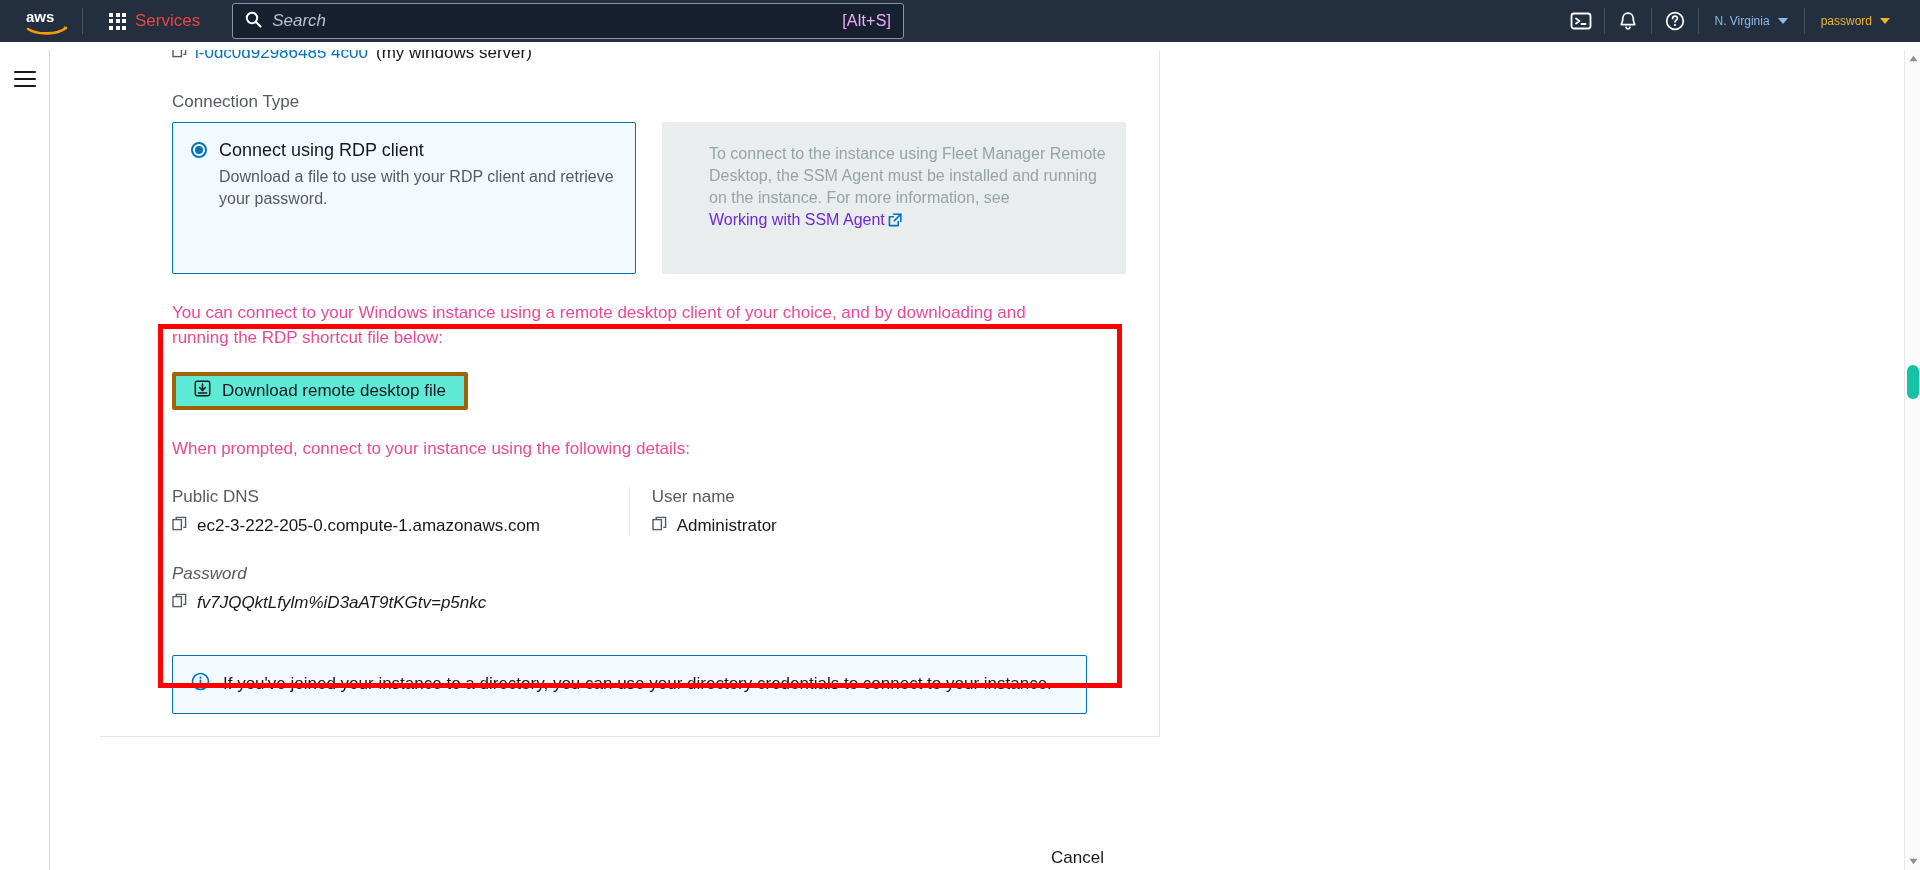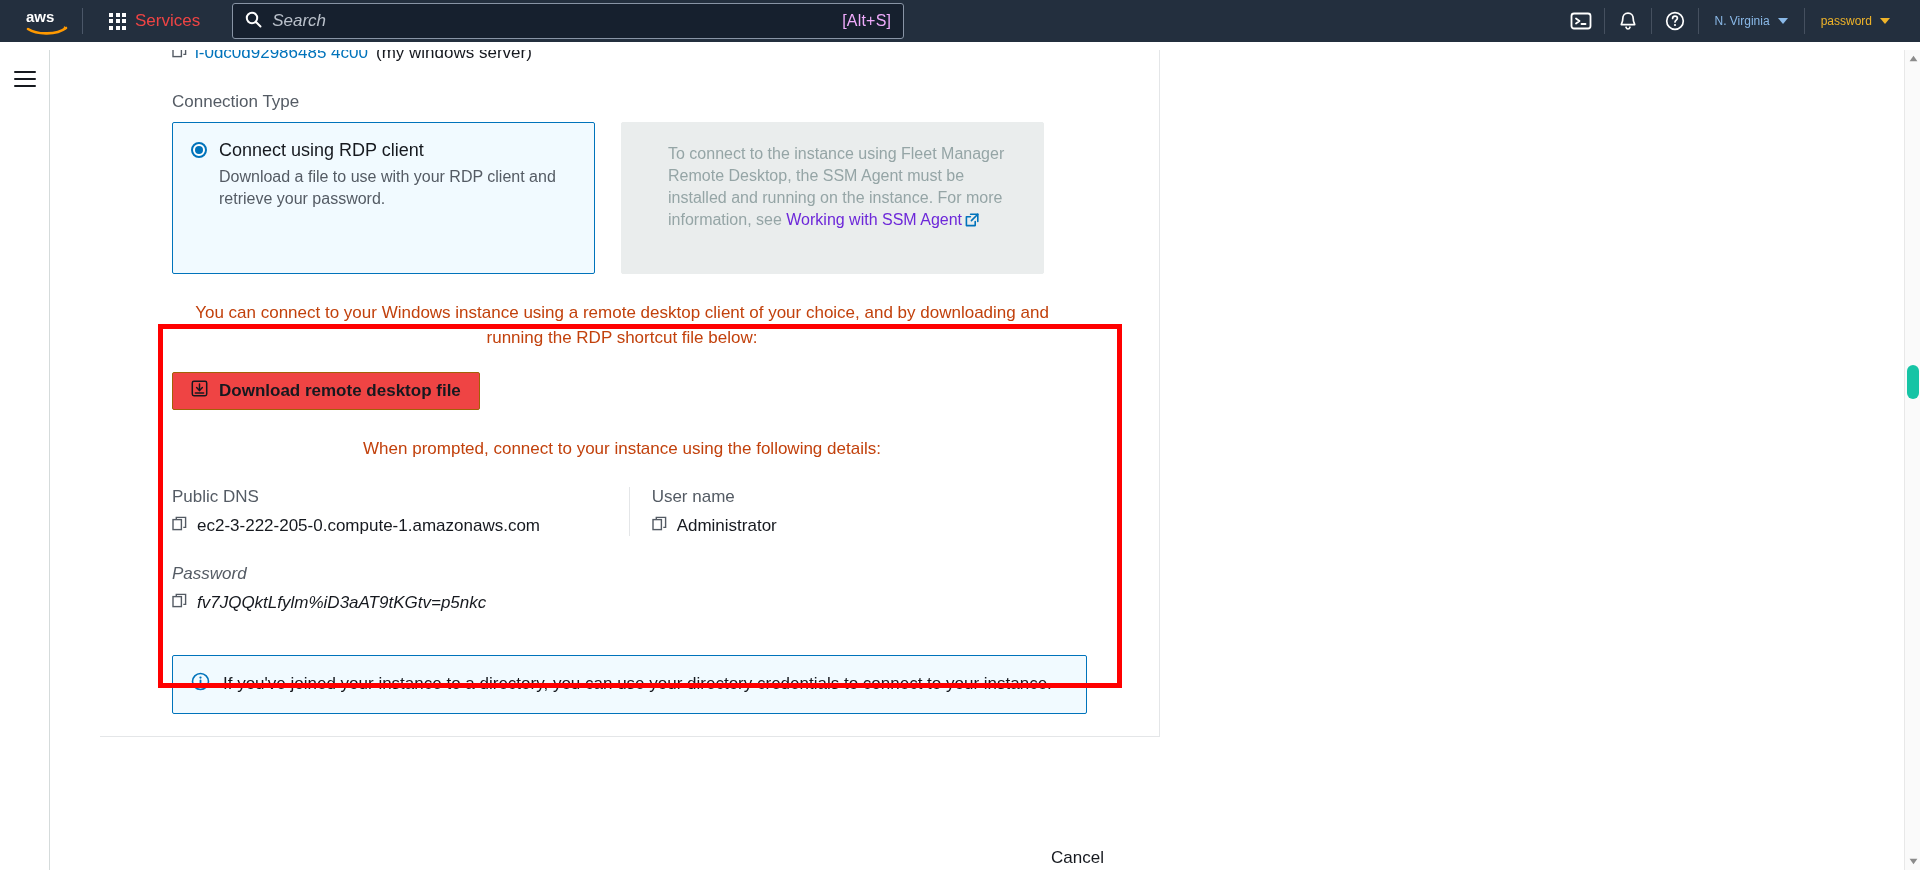--- a/index.html
+++ b/index.html
@@ -118,21 +118,21 @@
 
   .section-label {
     margin: 28px 0 10px 72px;
     font-size: 17px; color: #545b64;
   }
 
   .cards {
     display: flex; gap: 26px; margin-left: 72px;
   }
   .radio-card {
-    width: 423px; min-height: 152px;
+    width: 464px; min-height: 152px;
     border-radius: 2px;
     padding: 16px 18px 8px 18px;
   }
   .radio-card.selected {
     background: #f1faff;
     border: 1px solid #0073bb;
   }
   .radio-card.disabled {
     background: #eaeded;
     border: 1px solid #eaeded;
@@ -167,33 +167,32 @@
     position: absolute;
     left: 108px; top: 274px;
     width: 964px; height: 364px;
     border: 5px solid #ff0000;
     pointer-events: none;
     z-index: 15;
   }
 
   .body-text {
     margin: 26px 72px 0 72px;
-    font-size: 17px; line-height: 1.48; color: #c2410c;
+    font-size: 17px; line-height: 1.48; color: #ec4899;
     max-width: 900px;
-    text-align: center;
   }
 
   .dl-btn {
     margin: 22px 0 0 72px;
     display: inline-flex; align-items: center; gap: 11px;
     height: 38px; padding: 0 18px;
-    background: #ef4444;
-    border: 1px solid #a16207;
+    background: #5eead4;
+    border: 4px solid #a16207;
     border-radius: 2px;
-    color: #16191f; font-size: 17px; font-weight: bold;
+    color: #16191f; font-size: 17px; font-weight: normal;
     cursor: pointer;
   }
 
   .details-grid {
     margin: 26px 72px 0 72px;
     display: flex;
   }
   .detail-col { width: 494px; }
   .detail-col.second {
     border-left: 1px solid #e4e6e8;

